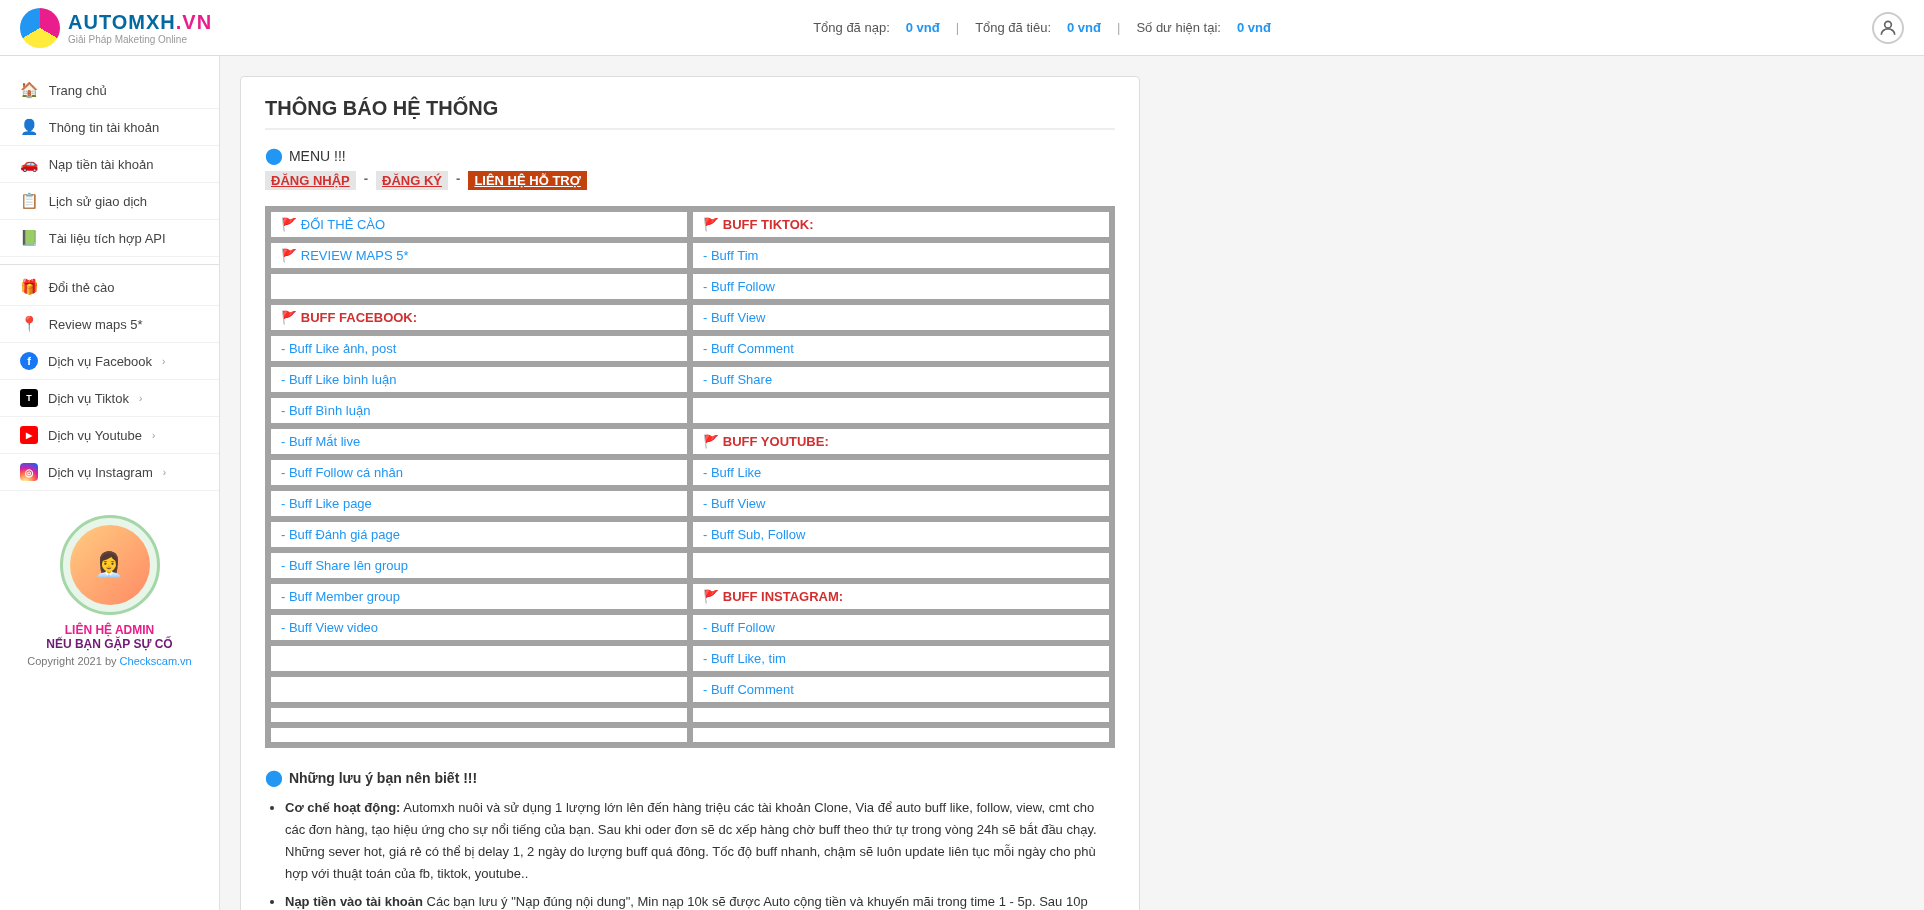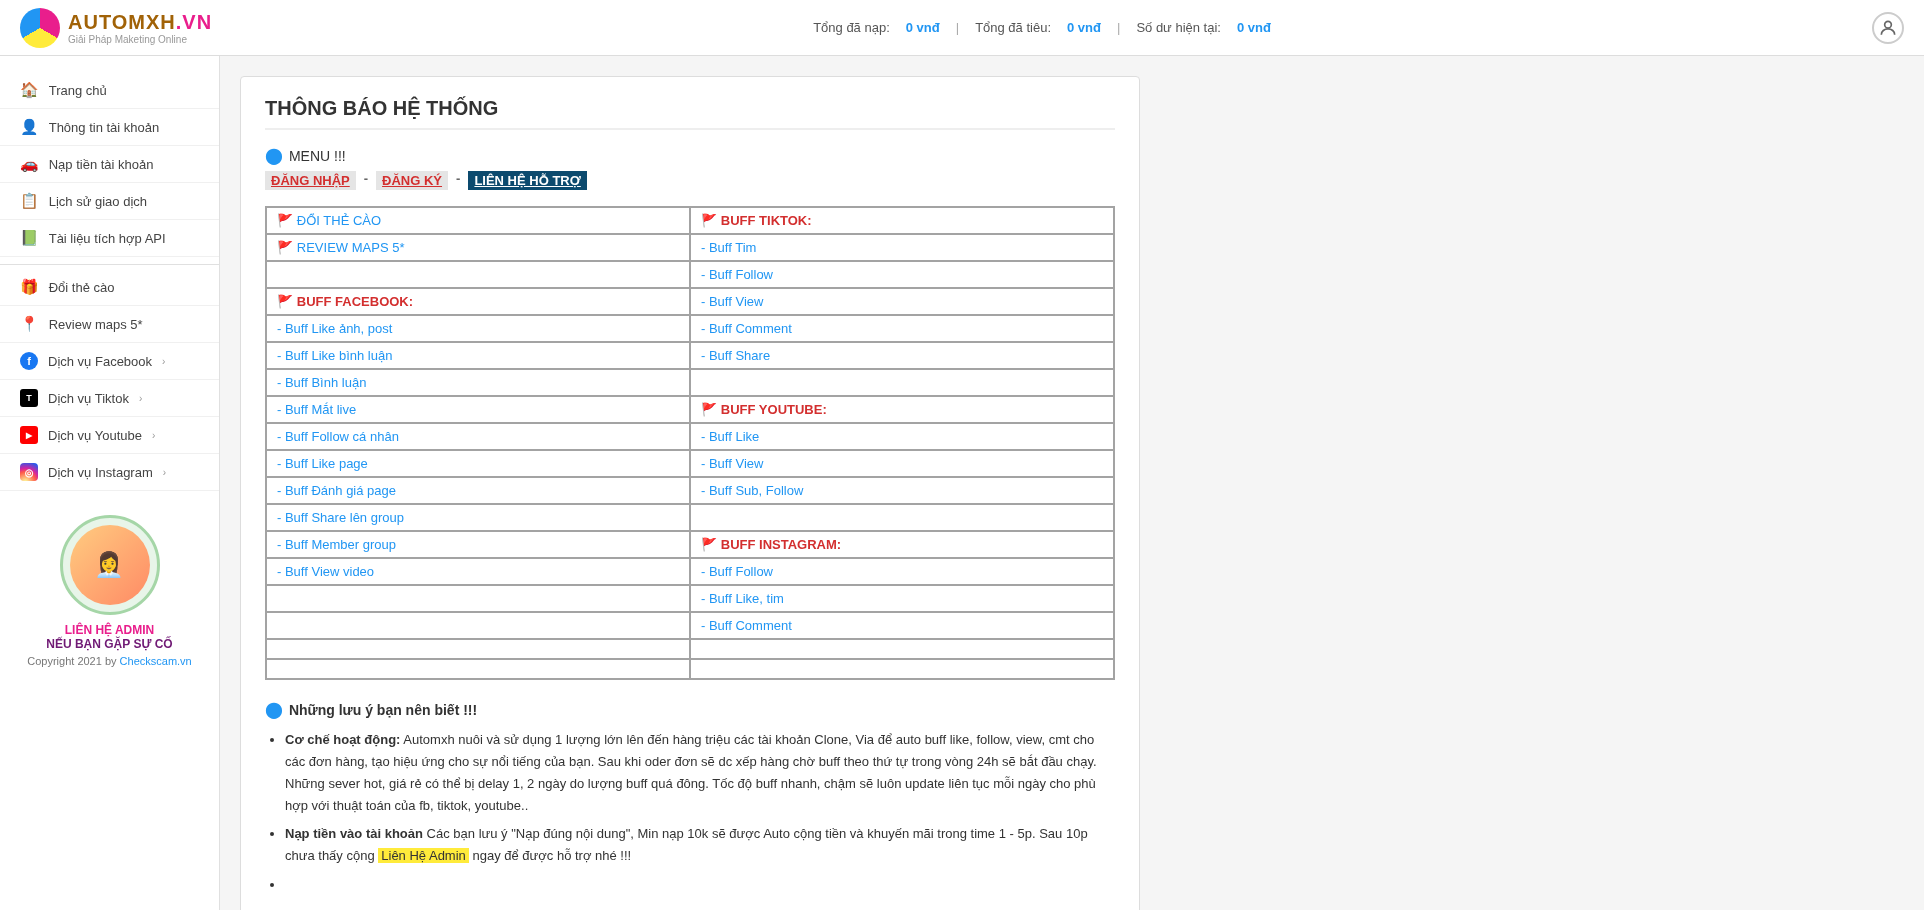--- a/index.html
+++ b/index.html
@@ -30,21 +30,21 @@
     .logo-text {
       display: flex;
       flex-direction: column;
     }
     .logo-name {
       font-size: 20px;
       font-weight: bold;
       color: #333;
       letter-spacing: 1px;
     }
-    .logo-name span { color: #a16207; }
+    .logo-name span { color: #0369a1; }
     .logo-tagline {
       font-size: 10px;
       color: #999;
     }
     .header-stats {
       display: flex;
       gap: 16px;
       font-size: 13px;
       color: #555;
     }
@@ -197,32 +197,32 @@
       gap: 8px;
       margin-bottom: 16px;
       flex-wrap: wrap;
     }
     .menu-link-item {
       font-size: 13px;
       font-weight: bold;
       cursor: pointer;
     }
     .link-yellow { background: #e5e5e5; color: #d32f2f; padding: 2px 6px; text-decoration: underline; }
-    .link-cyan { background: #0c4a6e; color: #fff; padding: 2px 6px; text-decoration: underline; }
+    .link-cyan { background: #c2410c; color: #fff; padding: 2px 6px; text-decoration: underline; }
     .menu-dash { color: #666; font-weight: bold; }
 
     
     .menu-table {
       width: 100%;
       border-collapse: collapse;
       margin-bottom: 20px;
       font-size: 13px;
     }
     .menu-table td {
-      border: 2px solid #a3a3a3;
+      border: 6px solid #a3a3a3;
       padding: 5px 10px;
       vertical-align: top;
     }
     .menu-table .flag { color: #d32f2f; }
     .menu-table a, .menu-table .tbl-link {
       color: #2196f3;
       text-decoration: none;
       cursor: pointer;
     }
     .empty-cell { height: 20px; }

